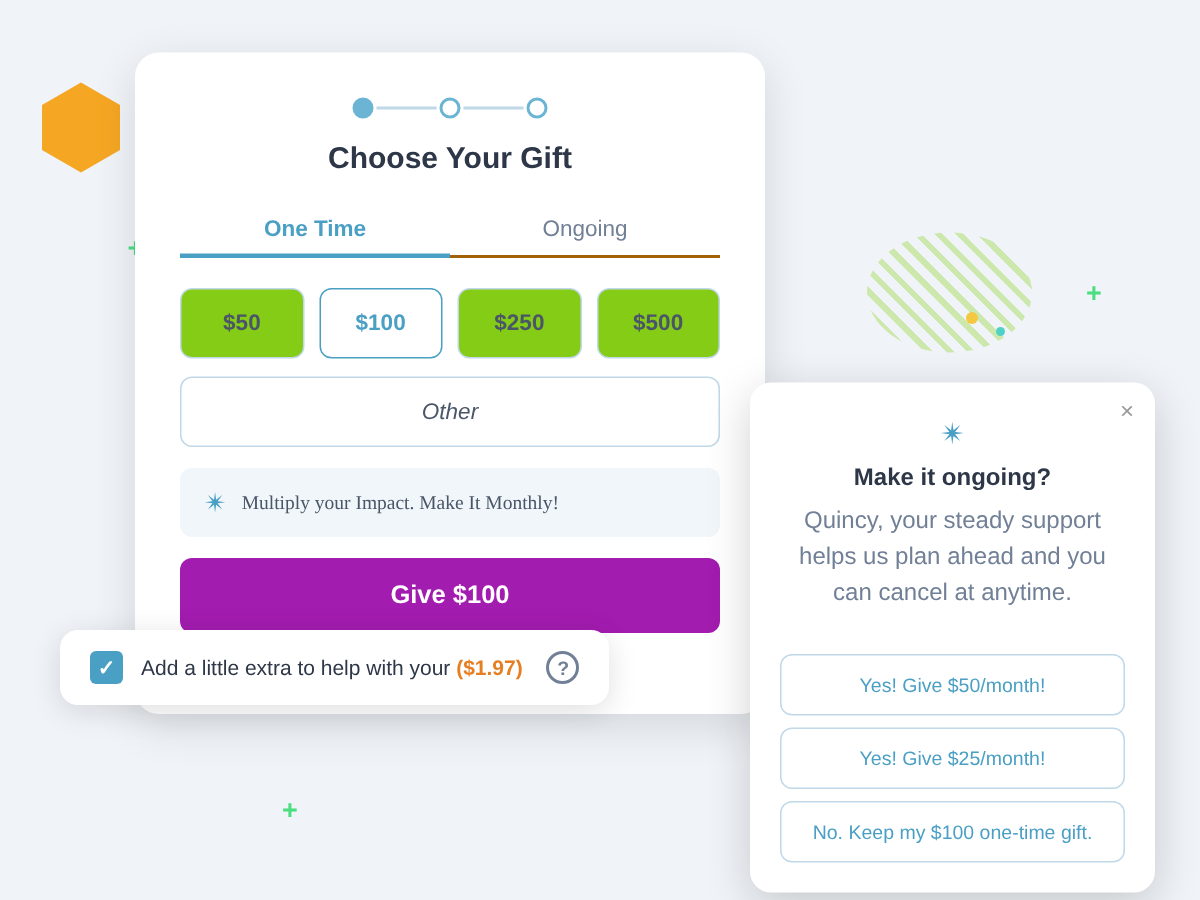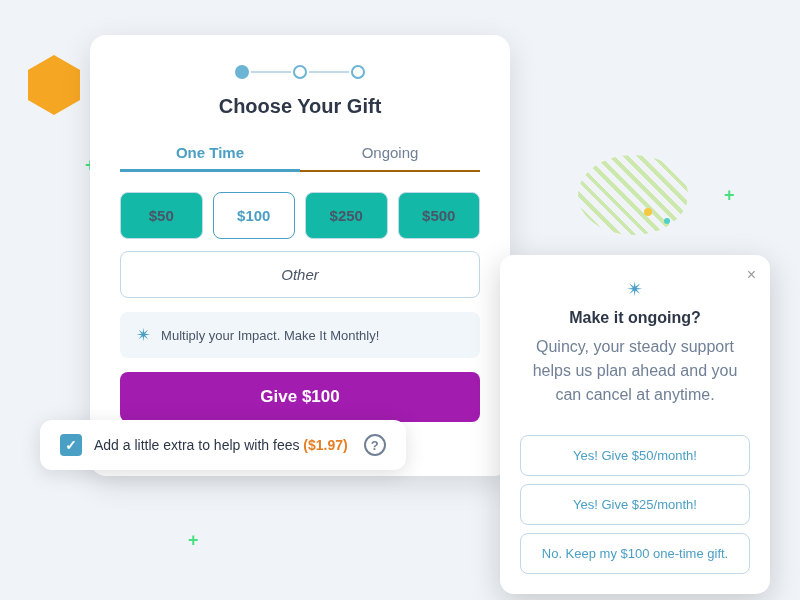--- a/index.html
+++ b/index.html
@@ -180,21 +180,21 @@
     .amount-grid {
       display: grid;
       grid-template-columns: repeat(4, 1fr);
       gap: 10px;
       margin-bottom: 12px;
     }
     .amount-btn {
       padding: 14px 0;
       border: 1.5px solid #c0d8e8;
       border-radius: 8px;
-      background: #14b8a6;
+      background: #84cc16;
       font-size: 15px;
       font-weight: 600;
       color: #4a5568;
       cursor: pointer;
       text-align: center;
     }
     .amount-btn.selected {
       border-color: #4a9fc4;
       color: #4a9fc4;
       background: #fff;
@@ -224,20 +224,21 @@
       gap: 10px;
       margin-bottom: 14px;
     }
     .spinner-icon {
       font-size: 18px;
       color: #4a9fc4;
     }
     .monthly-text {
       font-size: 13px;
       color: #4a5568;
+      font-family: Liberation Serif, serif;
     }
 
     
     .give-btn {
       width: 100%;
       padding: 15px 0;
       background: #a21caf;
       border: none;
       border-radius: 8px;
       color: #fff;
@@ -441,21 +442,21 @@
     <span>Powered By</span>
     <span class="qgiv-logo">Qgiv.</span>
   </div>
 </div>
 
 <div class="fees-bar">
   <div class="checkbox-checked">
     <span class="checkmark">✓</span>
   </div>
   <span class="fees-text">
-    <span>Add a little extra to help with fees </span><span class="fees-amount">($1.97)</span>
+    <span>Add a little extra to help with your </span><span class="fees-amount">($1.97)</span>
   </span>
   <div class="info-icon">
     <span>?</span>
   </div>
 </div>
 
 <div class="popup-card">
   <button class="popup-close">×</button>
   <div class="popup-spinner">✴</div>
   <div class="popup-title">Make it ongoing?</div>

